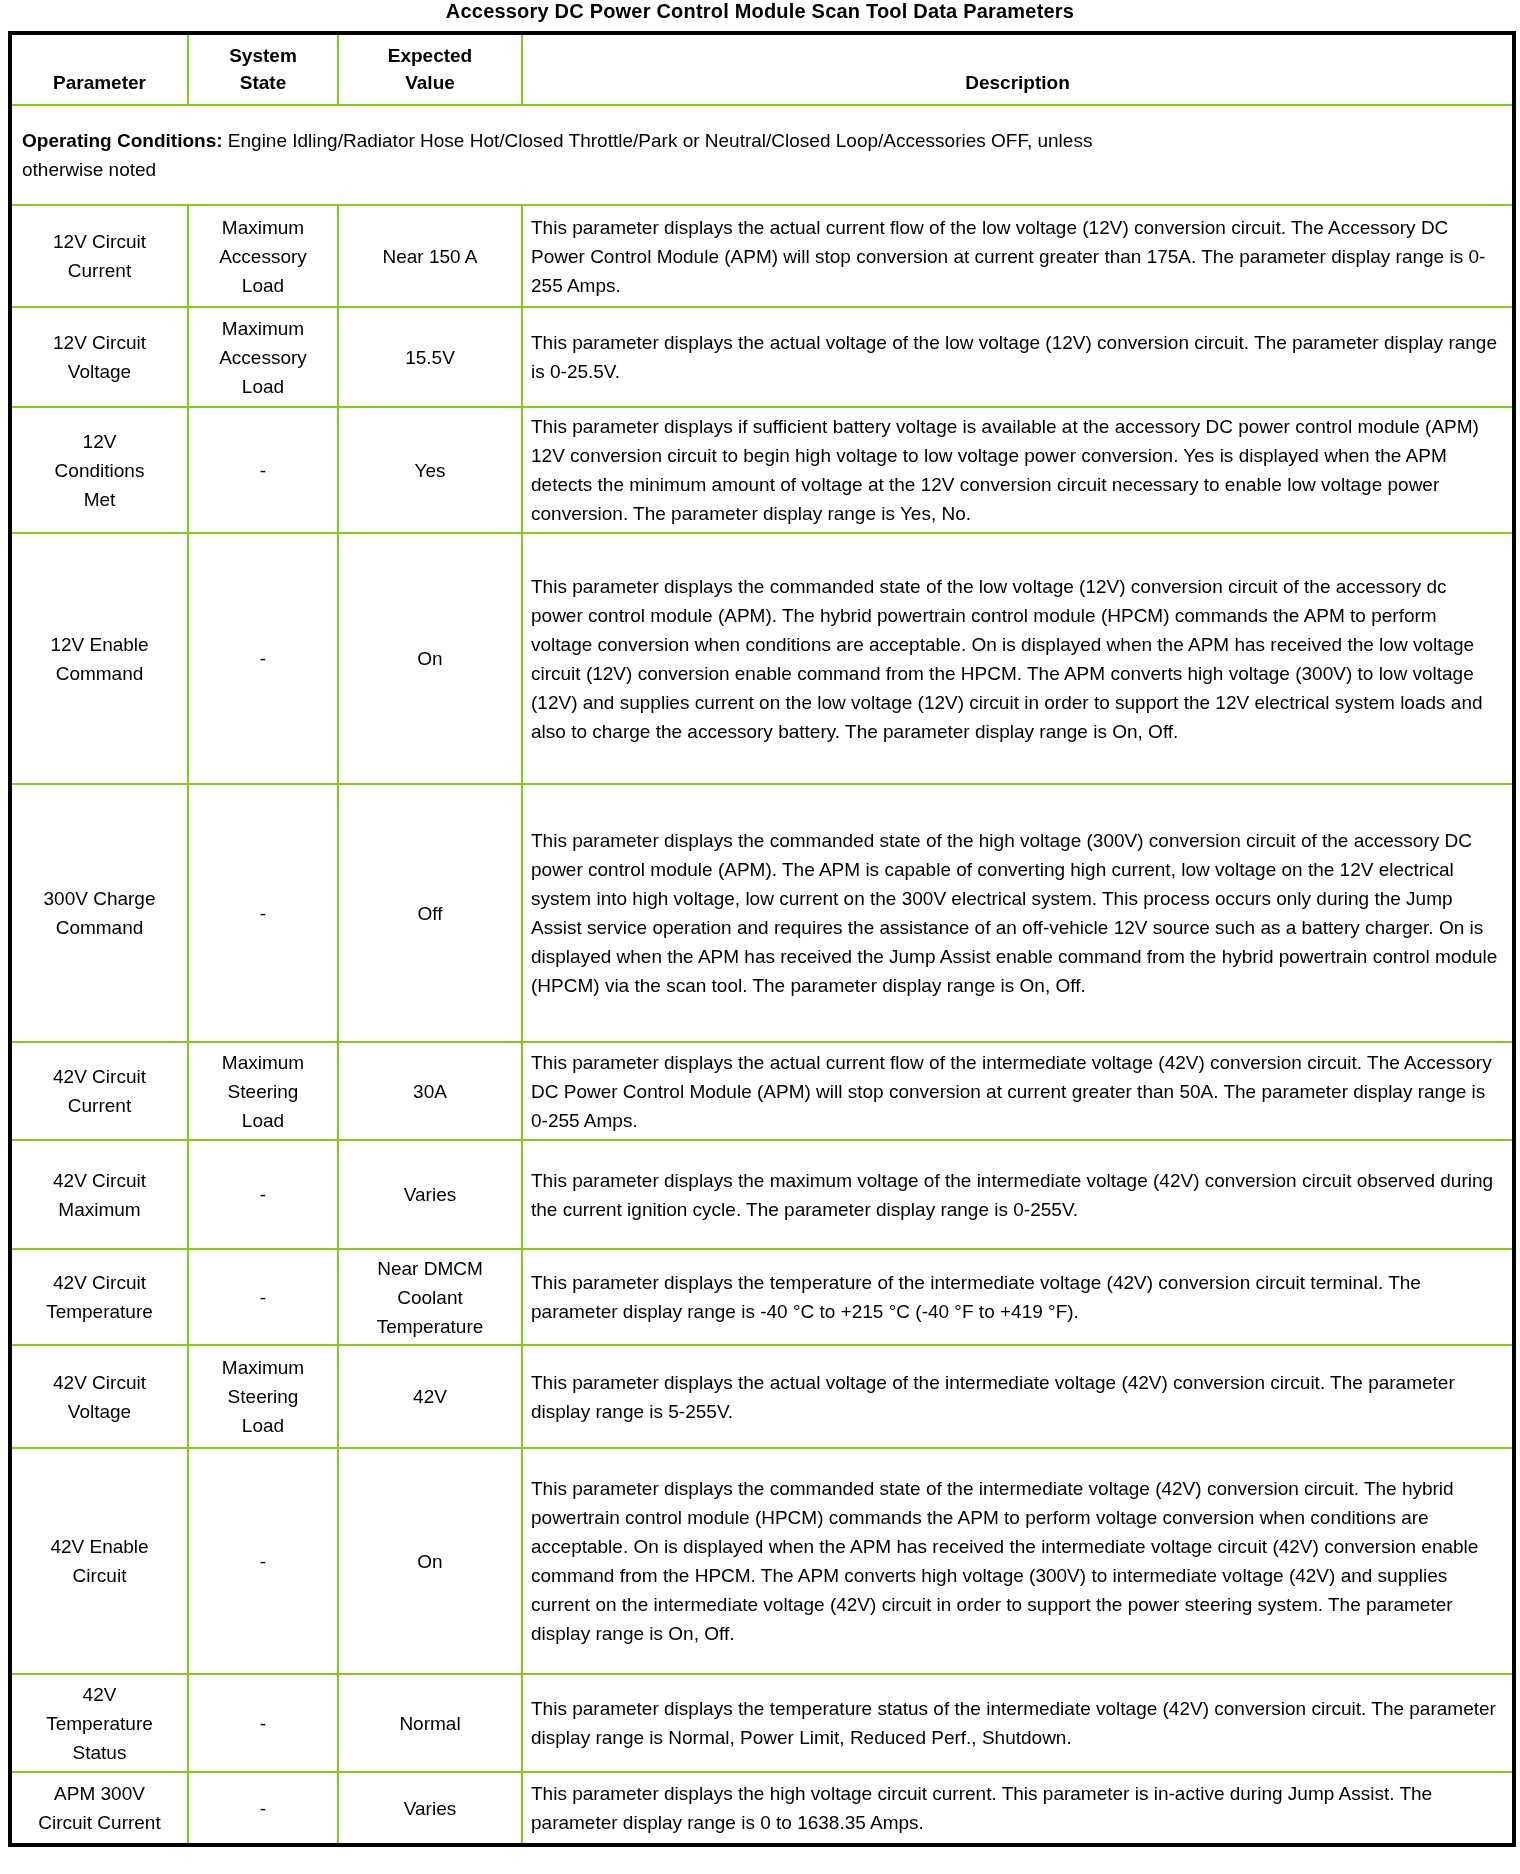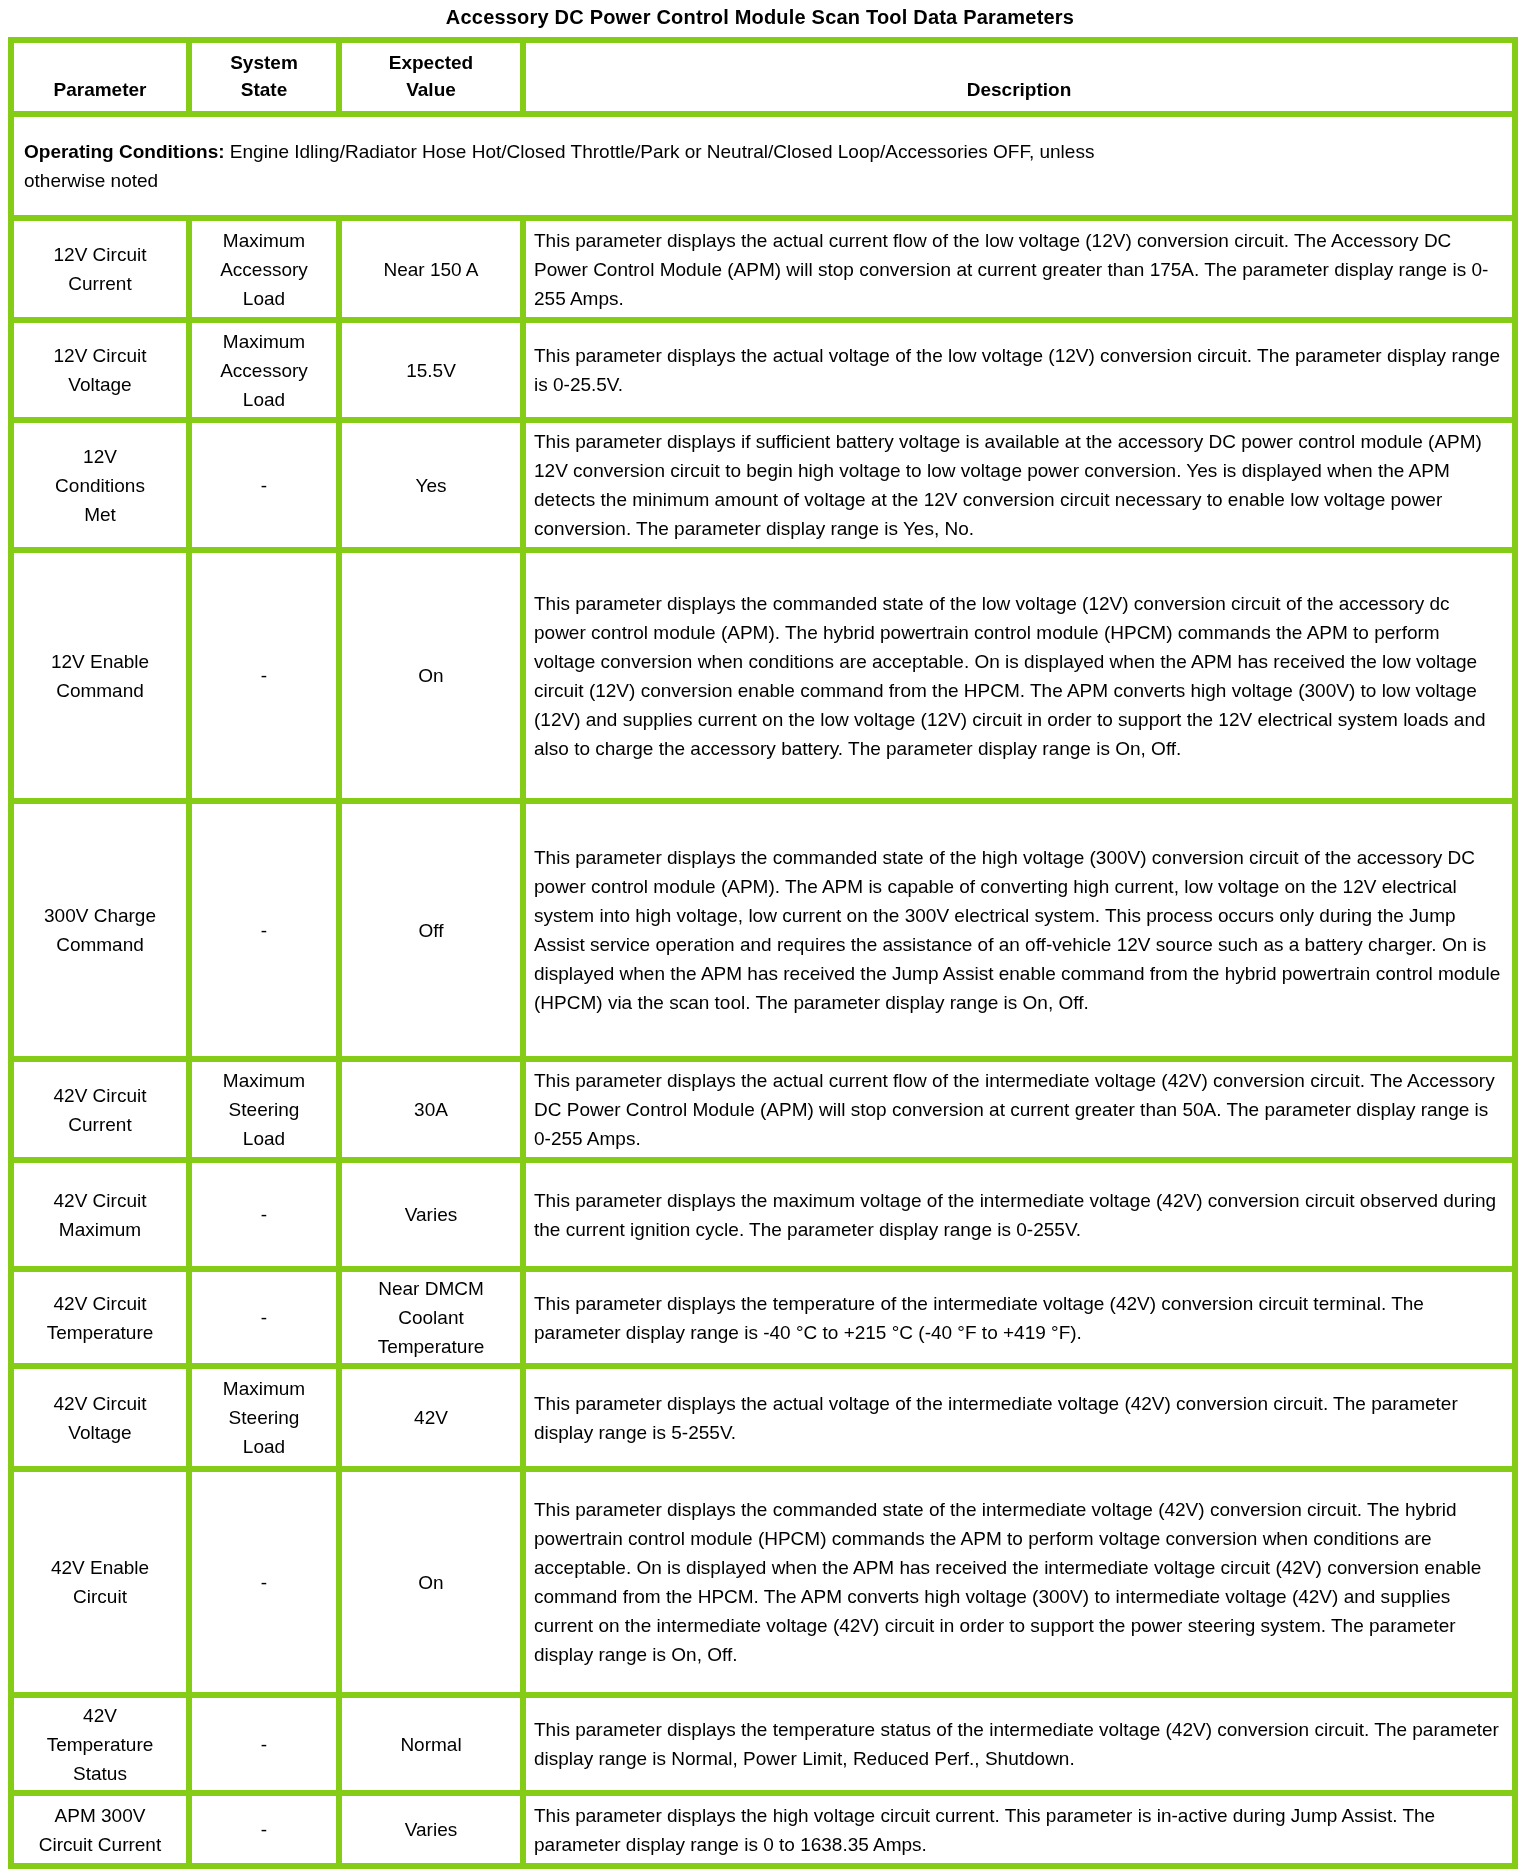--- a/index.html
+++ b/index.html
@@ -10,36 +10,36 @@
     font-family: "Liberation Sans", sans-serif;
   }
   .page {
     width: 1520px;
     background: #ffffff;
   }
   .doc-title {
     text-align: center;
     font-weight: bold;
     font-size: 20px;
-    padding: 6px 0 8px 0;
+    padding: 0 0 8px 0;
     letter-spacing: 0.2px;
   }
   table.params {
     border-collapse: collapse;
     table-layout: fixed;
     width: 1504px;
     margin-left: 8px;
     border: 4px solid #000;
   }
   table.params col.c-param { width: 178px; }
   table.params col.c-state { width: 150px; }
   table.params col.c-value { width: 184px; }
   table.params col.c-desc  { width: 992px; }
   table.params th, table.params td {
-    border: 6px solid #84cc16;
+    border: 2px solid #84cc16;
     font-size: 19px;
     line-height: 29px;
     overflow: hidden;
   }
   table.params th {
     font-weight: bold;
     text-align: center;
     vertical-align: bottom;
     padding: 6px 4px 8px 4px;
     line-height: 27px;

